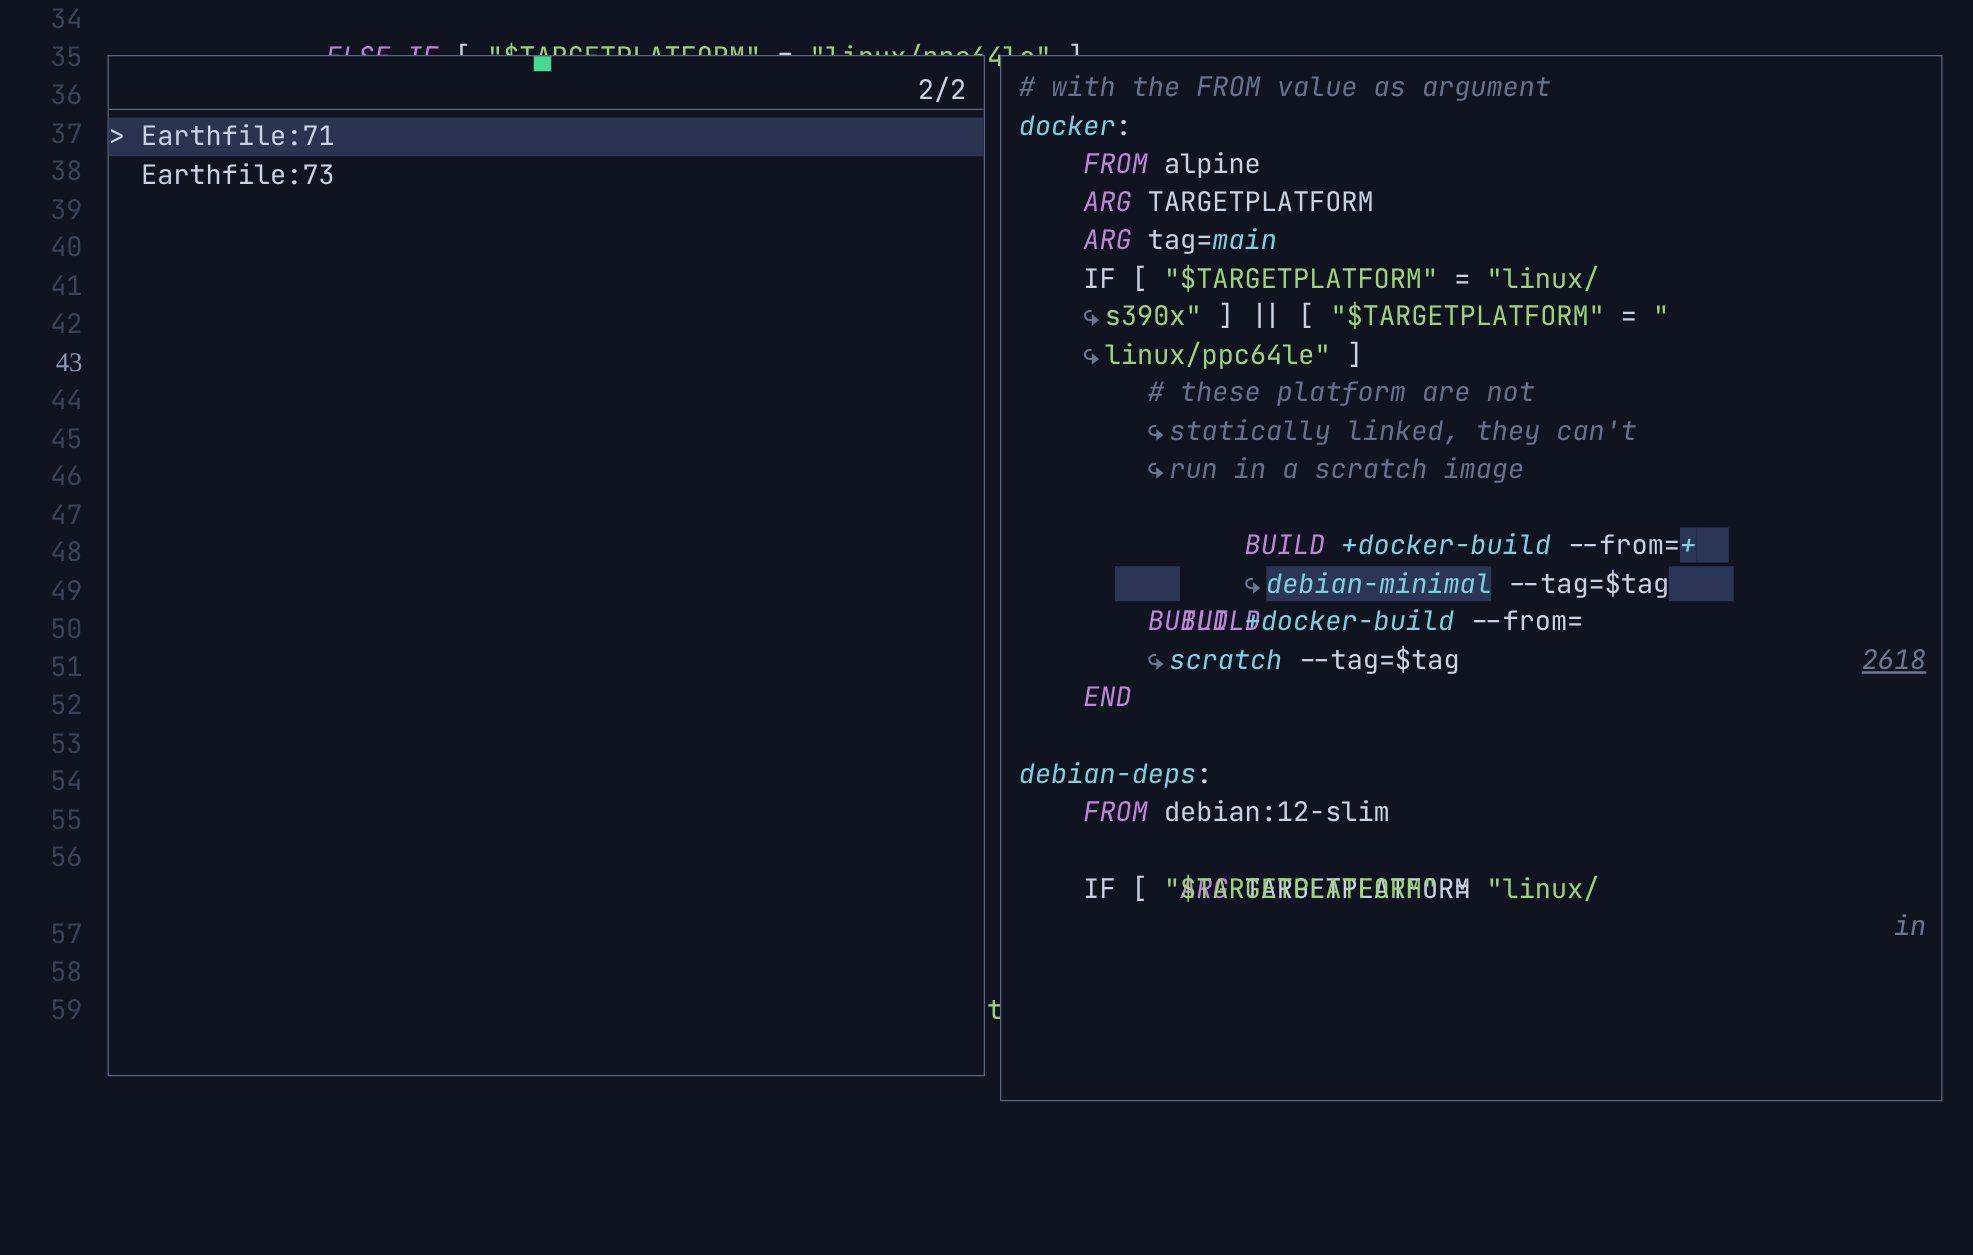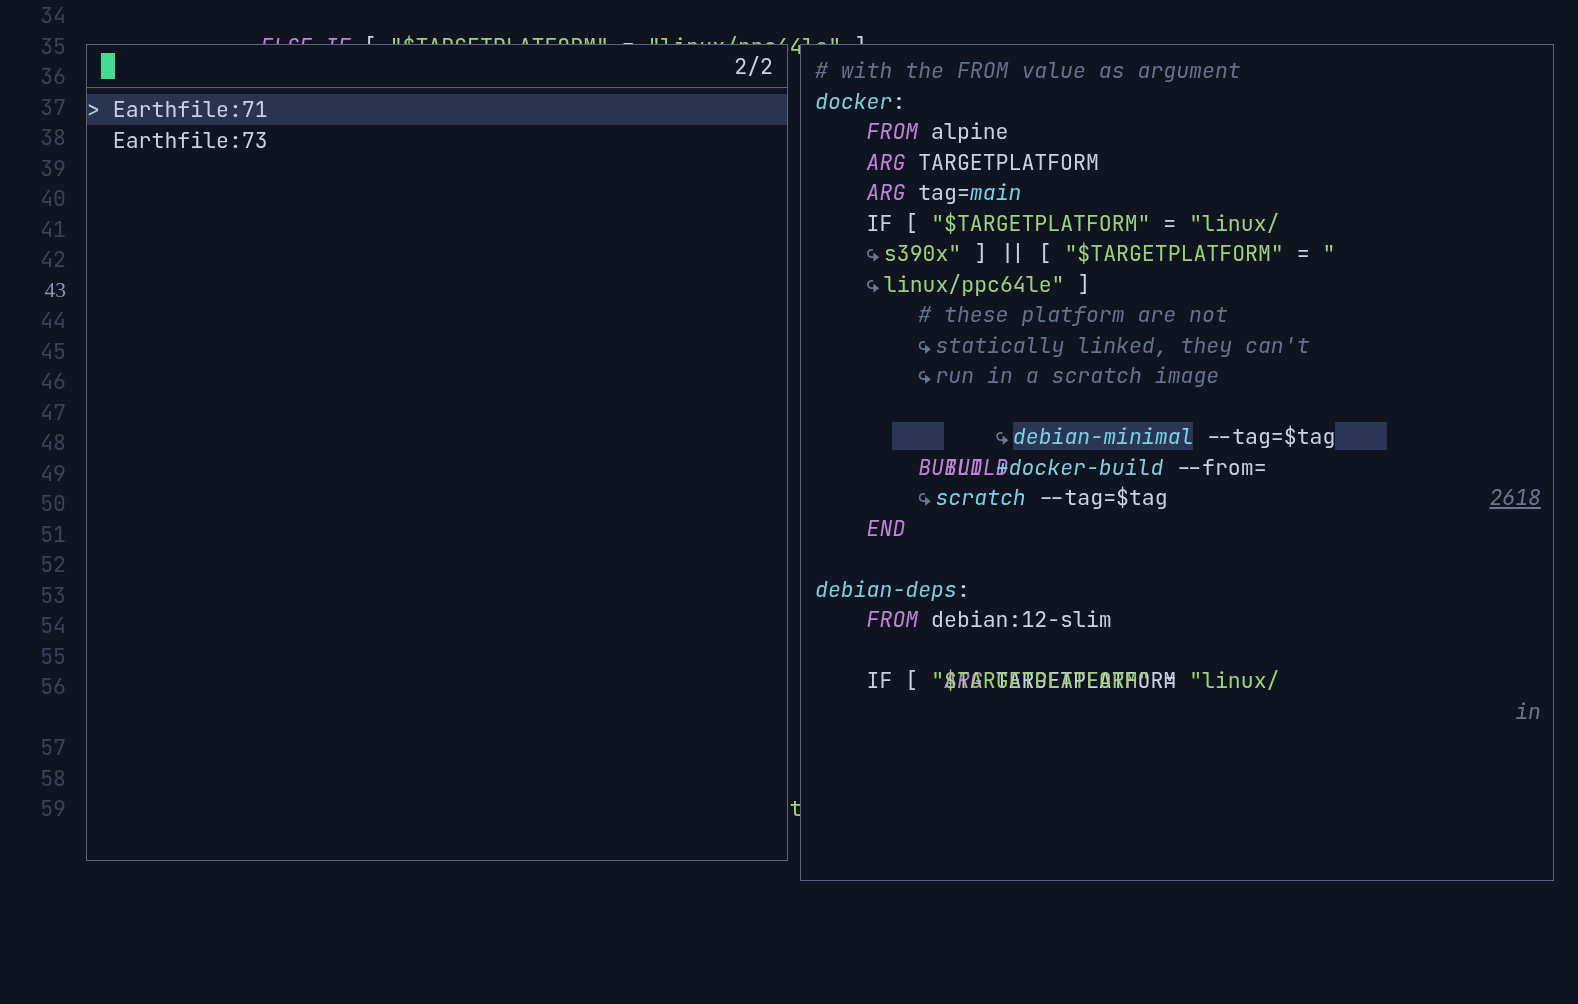--- a/index.html
+++ b/index.html
@@ -73,20 +73,21 @@
   }
   .picker{
     left:86px; top:44px;
     width:700px; height:815px;
   }
   .picker-header{
     display:flex; align-items:center;
     height:42px;
     border-bottom:1px solid var(--border);
     padding:0 14px;
+    flex-direction:column;
   }
   .cursor-block{
     display:inline-block;
     width:14px; height:26px;
     background:var(--cursor);
     margin-right:6px;
   }
   .picker-count{
     margin-left:auto;
     color:var(--text);
@@ -240,20 +241,23 @@
     <div class="pline"><span>    </span><span class="k-purple">FROM</span><span class="txt"> alpine</span></div>
     <div class="pline"><span>    </span><span class="k-purple">ARG</span><span class="txt"> TARGETPLATFORM</span></div>
     <div class="pline"><span>    </span><span class="k-purple">ARG</span><span class="txt"> tag=</span><span class="fn">main</span></div>
     <div class="pline"><span>    </span><span class="txt">IF [ </span><span class="str">"$TARGETPLATFORM"</span><span class="txt"> = </span><span class="str">"linux/</span></div>
     <div class="pline"><span>    </span><span class="wrap-glyph">↪</span><span class="str">s390x"</span><span class="txt"> ] || [ </span><span class="str">"$TARGETPLATFORM"</span><span class="txt"> = </span><span class="str">"</span></div>
     <div class="pline"><span>    </span><span class="wrap-glyph">↪</span><span class="str">linux/ppc64le"</span><span class="txt"> ]</span></div>
     <div class="pline"><span>        </span><span class="cmt"># these platform are not</span></div>
     <div class="pline"><span>        </span><span class="wrap-glyph">↪</span><span class="cmt">statically linked, they can't</span></div>
     <div class="pline"><span>        </span><span class="wrap-glyph">↪</span><span class="cmt">run in a scratch image</span></div>
     <div class="pline">
+      <span>        </span><span class="k-purple">BUILD</span><span class="txt"> </span><span class="fn">+docker-build</span><span class="txt"> --from=</span><span class="fn hi">+</span><span class="hi">  </span>
+    </div>
+    <div class="pline">
       <span class="hi">    </span><span>    </span><span class="wrap-glyph">↪</span><span class="fn hi">debian-minimal</span><span class="txt"> --tag=</span><span class="txt">$tag</span><span class="hi">    </span>
     </div>
     <div class="pline">
       <span>    </span><span class="k-purple">BUILD</span>
       <span class="inlay-right ul">2618</span>
     </div>
     <div class="pline"><span>        </span><span class="k-purple">BUILD</span><span class="txt"> </span><span class="fn">+docker-build</span><span class="txt"> --from=</span></div>
     <div class="pline"><span>        </span><span class="wrap-glyph">↪</span><span class="fn">scratch</span><span class="txt"> --tag=</span><span class="txt">$tag</span></div>
     <div class="pline"><span>    </span><span class="k-purple">END</span></div>
     <div class="pline"><span> </span></div>

